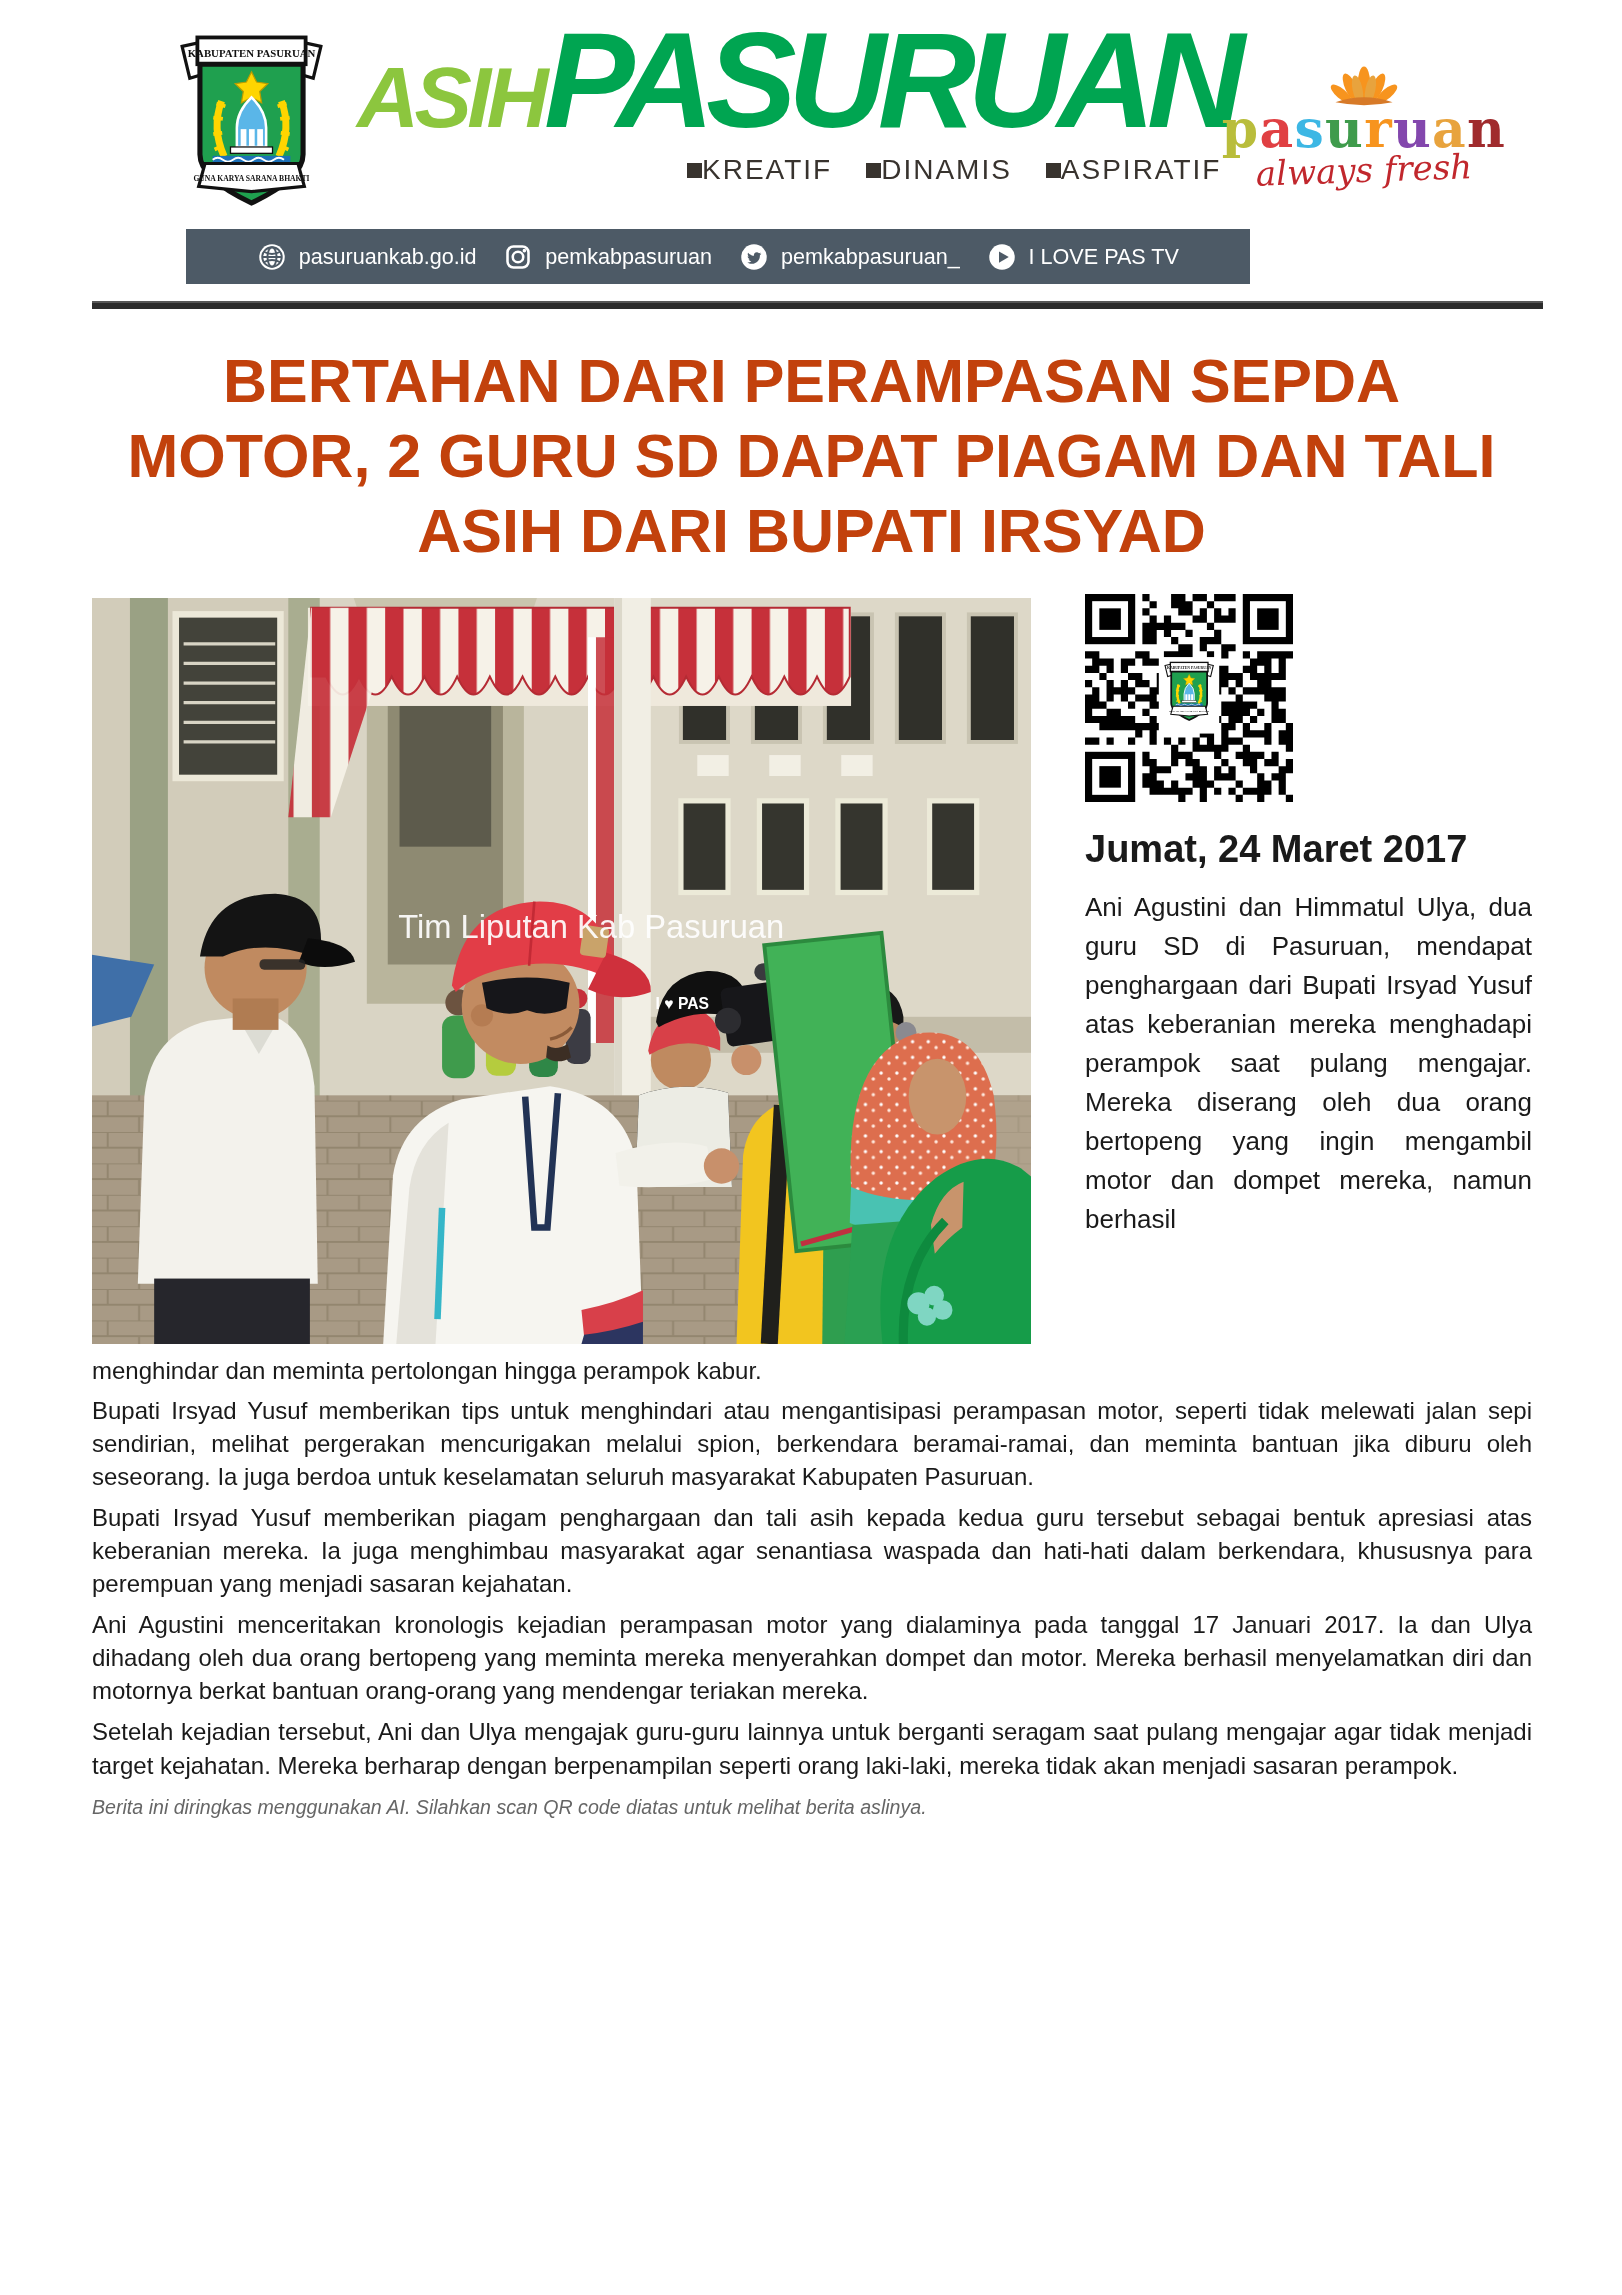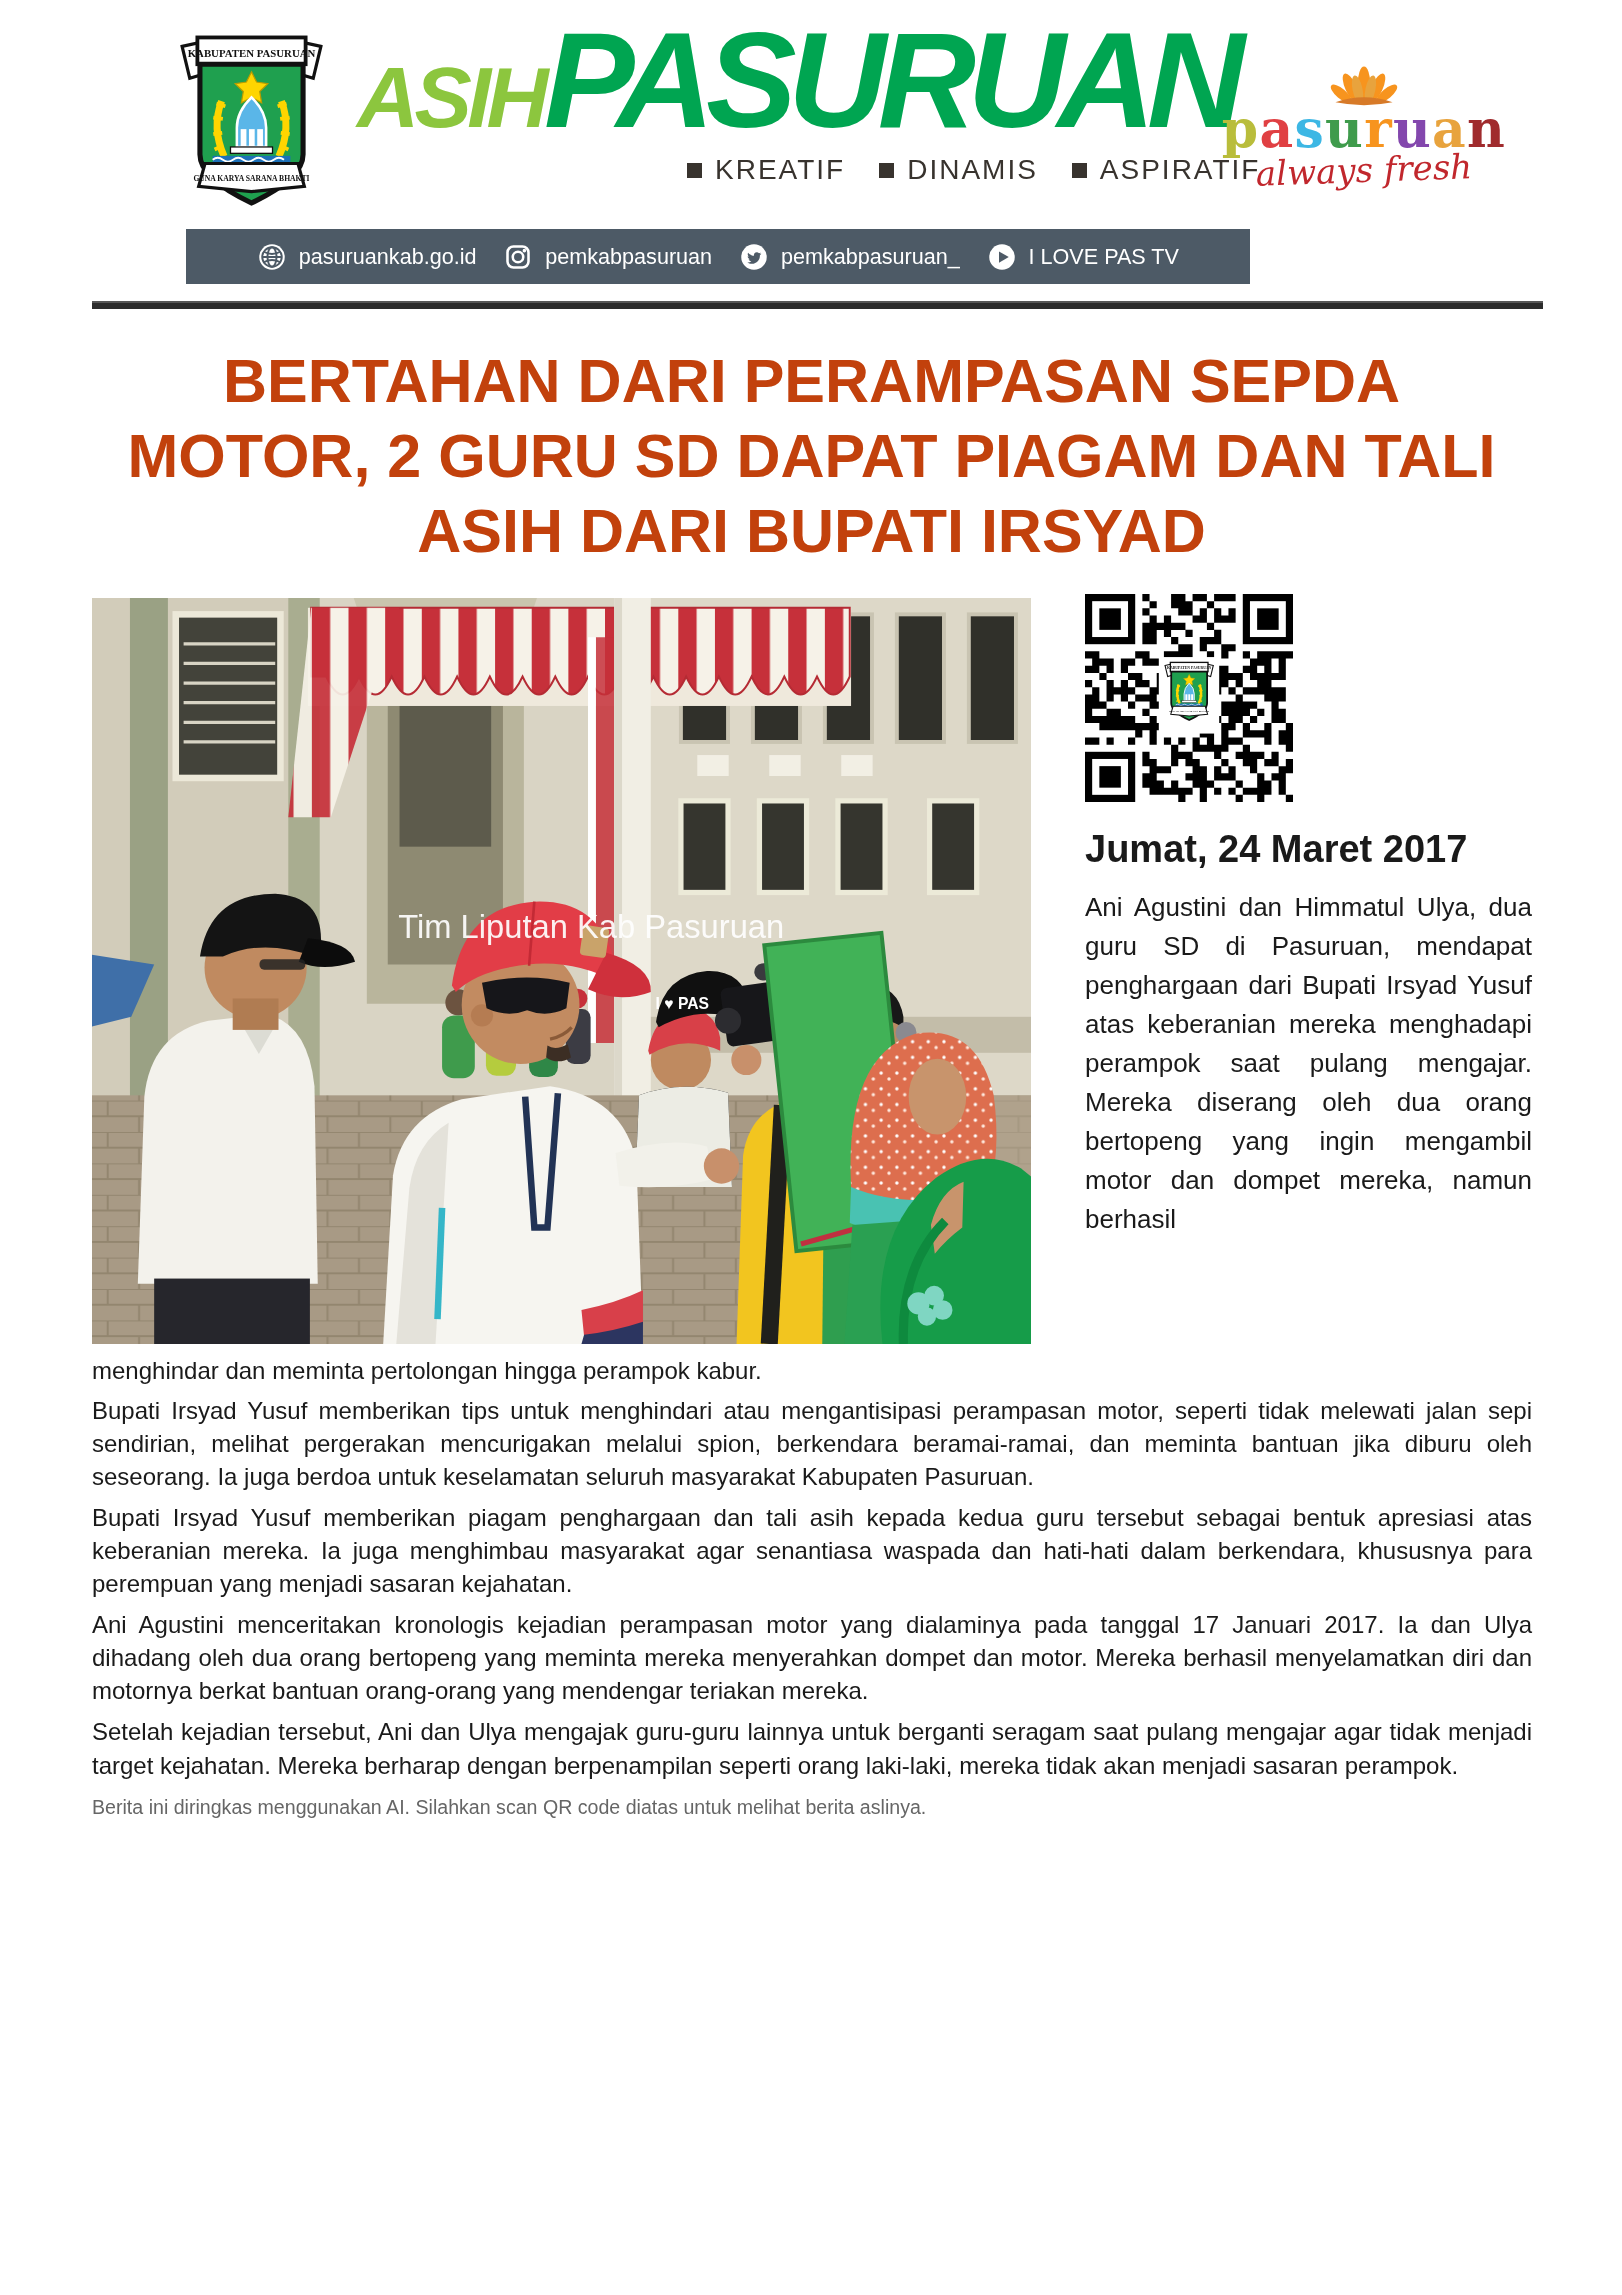--- a/index.html
+++ b/index.html
@@ -6,42 +6,42 @@
   body{width:1623px;height:2295px;position:relative;overflow:hidden;
        font-family:"Liberation Sans",sans-serif;color:#1a1a1a;}
   .header{position:relative;height:229px;}
   .crest{position:absolute;left:169px;top:26px;width:165px;height:191px;}
   .crest svg{width:100%;height:100%;display:block;}
   .brand{position:absolute;left:357px;top:11.8px;white-space:nowrap;}
   .brand-line{display:flex;align-items:baseline;line-height:1;}
   .suara{font-size:86px;font-weight:bold;font-style:italic;color:#8CC63E;letter-spacing:-4.6px;}
   .pasuruan{font-size:136px;font-weight:bold;font-style:italic;color:#00A551;letter-spacing:-8.5px;}
   .tagline{display:flex;gap:34px;margin:6.5px 0 0 330px;align-items:center;}
-  .tag-item{display:flex;align-items:center;gap:13px;font-size:28px;color:#38332e;letter-spacing:2px;font-weight:500;}
+  .tag-item{display:flex;align-items:center;font-size:28px;color:#38332e;letter-spacing:2px;font-weight:500;}
   .sq{width:15px;height:15px;background:#38332e;display:inline-block;}
   .fresh{position:absolute;left:1207px;top:58px;width:314px;text-align:center;}
   .fresh-flower{height:50px;display:block;margin:0 auto -5.2px;}
   .fresh-word{font-family:"DejaVu Serif",serif;font-weight:bold;font-size:52px;line-height:1;letter-spacing:1.3px;}
   .fresh-script{font-family:"DejaVu Serif",serif;font-style:italic;color:#c1272d;font-size:34px;margin-top:-5.2px;transform:rotate(-2deg);}
   .socialbar{margin-left:186px;width:1064px;height:55px;background:#4d5a66;display:flex;
              align-items:center;justify-content:space-between;padding:0 71px;box-sizing:border-box;}
   .soc{display:flex;align-items:center;gap:11.8px;color:#fff;font-size:21.6px;}
   .soc svg{width:30px;height:30px;display:block;}
   .rule{margin:17px 0 0 92px;width:1451px;height:5.9px;background:#2c2c2c;border-top:2.6px solid #575757;}
   .title{margin:35px auto 15px;width:1400px;text-align:center;font-size:61px;line-height:1.23;font-weight:bold;color:#c2410c;}
   .article{margin:23.6px 92px 0;width:1440px;font-size:24px;}
   .photo{float:left;width:939px;height:746px;margin:5.2px 54px 10.5px 0;position:relative;background:#cfcaba;}
   .photo svg{display:block;width:100%;height:100%;}
   .qr-wrap{overflow:hidden;padding-top:1.3px;}
   .qr-wrap svg{width:208px;height:208px;display:block;}
   .date{font-weight:bold;font-size:38px;margin:26px 0 17px;overflow:hidden;}
   p.lead{text-align:justify;text-align-last:justify;font-size:26px;line-height:1.5;margin:0;}
   p.cont{clear:left;text-align:justify;line-height:1.38;margin:5.2px 0 6.5px;}
   p.body{text-align:justify;line-height:1.38;margin:0 0 7.9px;}
-  .footer-note{margin:14.4px 0 0;color:#666;font-size:19.6px;}
+  .footer-note{margin:14.4px 0 0;font-style:italic;color:#666;font-size:19.6px;}
 </style>
 </head>
 <body>
 
 <div class="page">
 
   <div class="header">
 
     <div class="crest">
       <svg viewBox="0 0 250 300">

